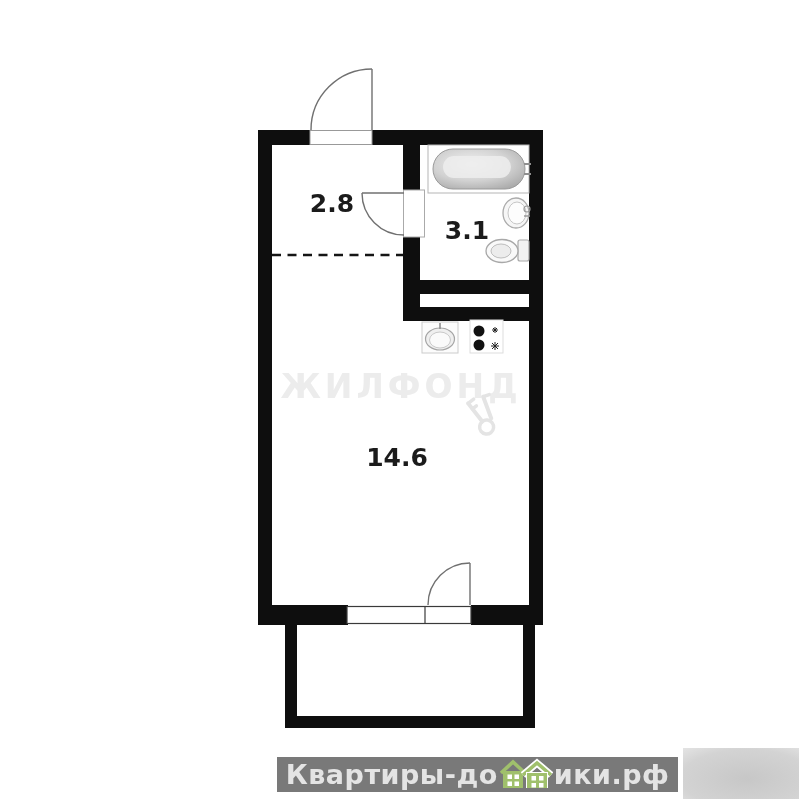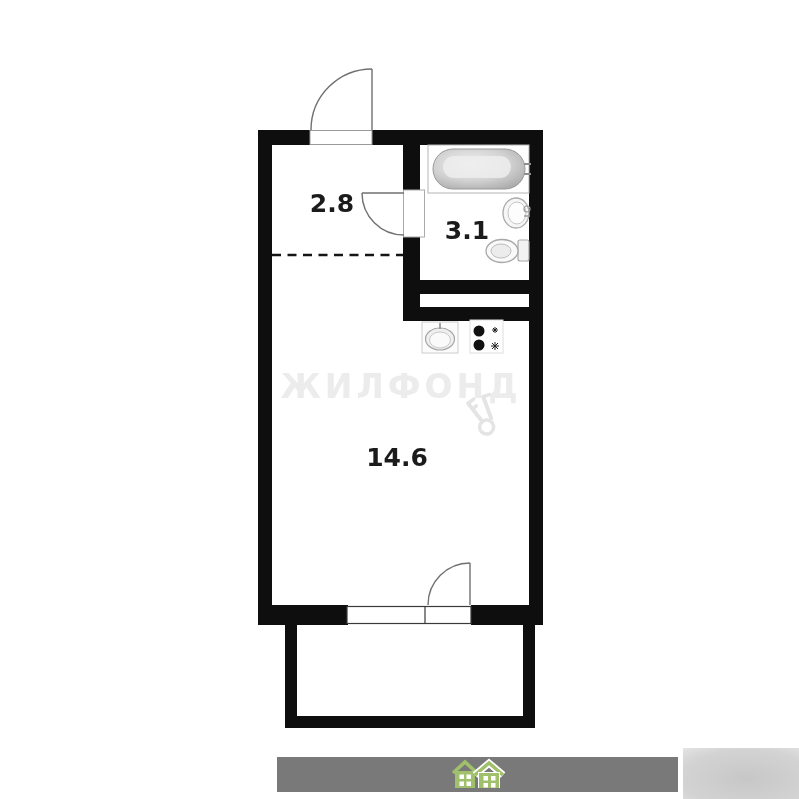--- a/index.html
+++ b/index.html
@@ -122,20 +122,21 @@
         <line x1="16" y1="-12" x2="22" y2="-10" stroke-width="3.5"></line>
       </g>
     </g>
 
     <text class="room-label" x="332" y="212" text-anchor="middle">2.8</text>
     <text class="room-label" x="467" y="239" text-anchor="middle">3.1</text>
     <text class="room-label" x="397" y="466" text-anchor="middle">14.6</text>
   </svg>
 
   <div class="banner">
+    <span>Квартиры-до</span>
     <svg width="54" height="32" viewBox="0 0 54 32">
 
       <g>
         <path d="M2 15 L14 4 L26 15" stroke="#a0c06c" stroke-width="3.6" fill="none"></path>
         <rect x="4" y="13" width="20" height="17" fill="#a0c06c"></rect>
         <rect x="8.5" y="16.5" width="4.5" height="4.5" fill="#ffffff"></rect>
         <rect x="15.5" y="16.5" width="4.5" height="4.5" fill="#ffffff"></rect>
         <rect x="8.5" y="23.5" width="4.5" height="4.5" fill="#ffffff"></rect>
         <rect x="15.5" y="23.5" width="4.5" height="4.5" fill="#ffffff"></rect>
       </g>
@@ -144,17 +145,18 @@
         <path d="M24 17 L38 5 L52 17" stroke="#ffffff" stroke-width="7" fill="none"></path>
         <path d="M24 17 L38 5 L52 17" stroke="#a0c06c" stroke-width="3.6" fill="none"></path>
         <rect x="27" y="14" width="22" height="16" fill="#ffffff"></rect>
         <rect x="28" y="15" width="20" height="15" fill="#a0c06c"></rect>
         <rect x="32.5" y="18" width="4.5" height="4.5" fill="#ffffff"></rect>
         <rect x="40" y="18" width="4.5" height="4.5" fill="#ffffff"></rect>
         <rect x="32.5" y="25" width="4.5" height="4.5" fill="#ffffff"></rect>
         <rect x="40" y="25" width="4.5" height="4.5" fill="#ffffff"></rect>
       </g>
     </svg>
+    <span>ики.рф</span>
   </div>
 
   <div class="gray-blob"></div>
 
 </div>
 
 </body></html>

